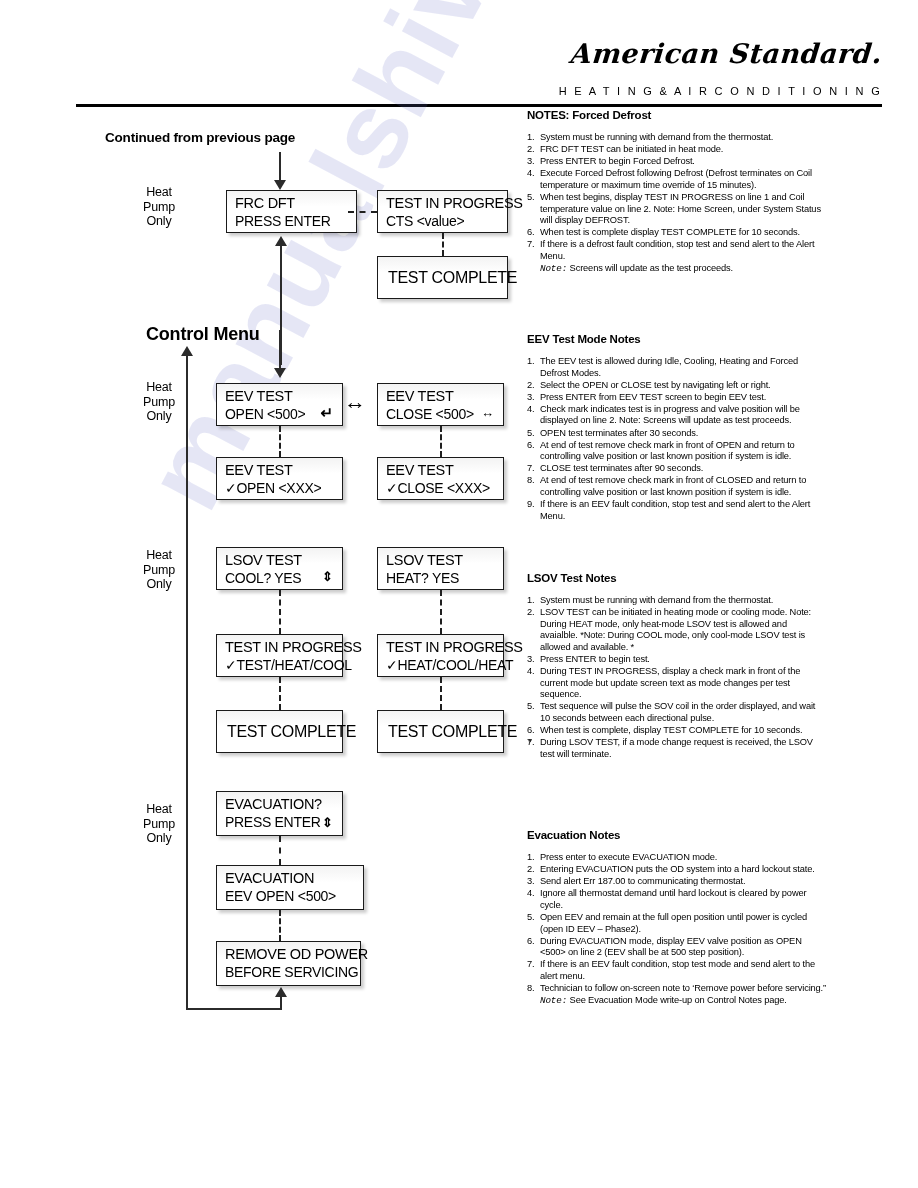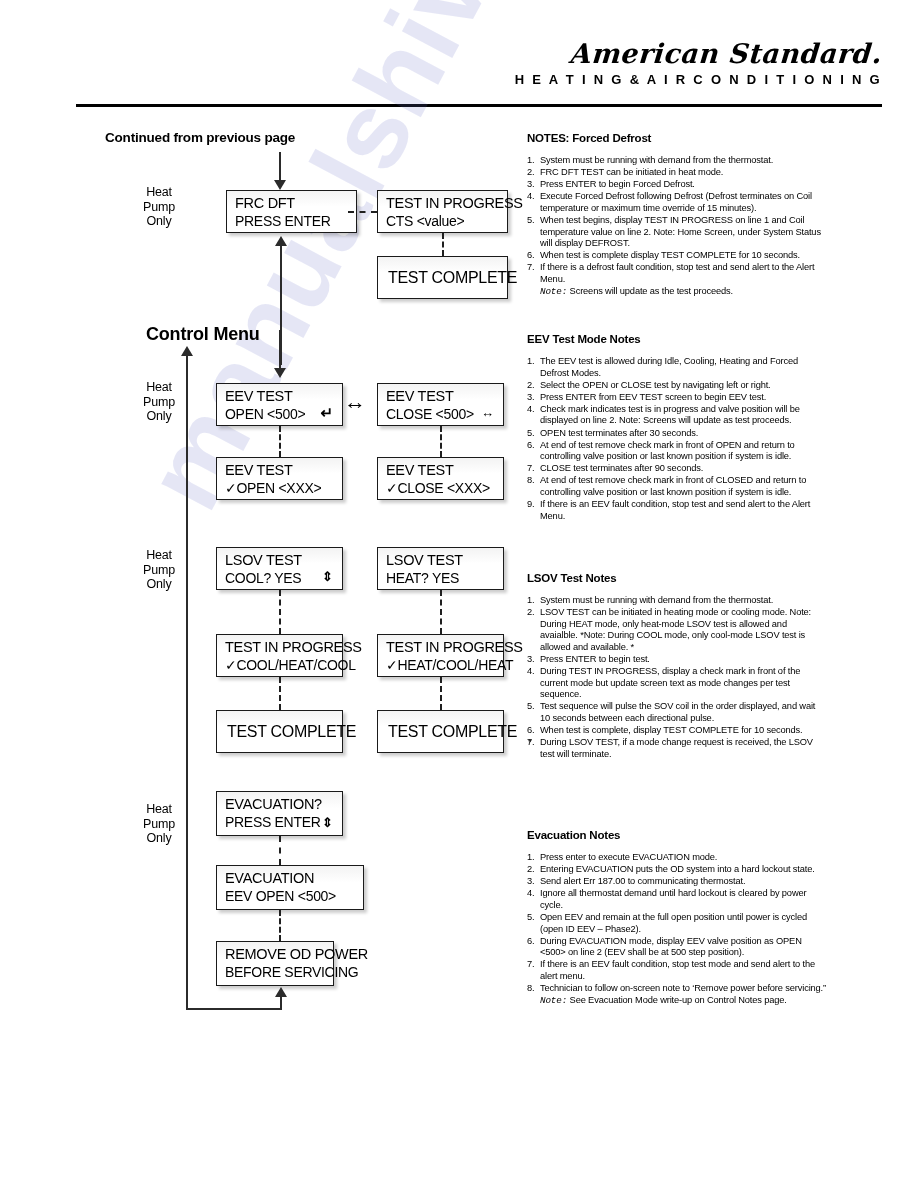--- a/index.html
+++ b/index.html
@@ -18,22 +18,22 @@
     text-align: right;
   }
   .brand-name {
     font-family: "DejaVu Serif", serif;
     font-style: italic; font-weight: bold;
     font-size: 27px; letter-spacing: .5px;
     transform: skewX(-6deg);
     line-height: 1;
   }
   .brand-sub {
-    font-size: 13px; font-weight: bold;
-    letter-spacing: 2.3px; margin-top: 5px;
+    font-size: 11px; font-weight: normal;
+    letter-spacing: 2.3px; margin-top: 18px;
   }
   .hrule {
     position: absolute; left: 76px; top: 104px;
     width: 806px; height: 3px; background: #000;
   }
 
   
   .watermark {
     position: absolute; left: 120px; top: 470px;
     font-size: 108px; font-weight: bold;
@@ -226,21 +226,21 @@
     <div class="box" style="left:377px; top:547px; width:127px; height:43px;">
       <span class="l1">LSOV TEST</span>
       <span class="l2">HEAT? YES</span>
     </div>
 
     <div class="dashv" style="left:279px; top:590px; height:44px;"></div>
     <div class="dashv" style="left:440px; top:590px; height:44px;"></div>
 
     <div class="box" style="left:216px; top:634px; width:127px; height:43px;">
       <span class="l1">TEST IN PROGRESS</span>
-      <span class="l2">✓COOL/HEAT/COOL</span>
+      <span class="l2">✓TEST/HEAT/COOL</span>
     </div>
     <div class="box" style="left:377px; top:634px; width:127px; height:43px;">
       <span class="l1">TEST IN PROGRESS</span>
       <span class="l2">✓HEAT/COOL/HEAT</span>
     </div>
 
     <div class="dashv" style="left:279px; top:677px; height:33px;"></div>
     <div class="dashv" style="left:440px; top:677px; height:33px;"></div>
 
     <div class="box" style="left:216px; top:710px; width:127px; height:43px;">
@@ -264,35 +264,35 @@
 
     <div class="dashv" style="left:279px; top:836px; height:29px;"></div>
 
     <div class="box" style="left:216px; top:865px; width:148px; height:45px;">
       <span class="l1">EVACUATION</span>
       <span class="l2">EEV OPEN &lt;500&gt;</span>
     </div>
 
     <div class="dashv" style="left:279px; top:910px; height:31px;"></div>
 
-    <div class="box" style="left:216px; top:941px; width:118px; height:45px;">
+    <div class="box" style="left:216px; top:941px; width:145px; height:45px;">
       <span class="l1">REMOVE OD POWER</span>
       <span class="l2">BEFORE SERVICING</span>
     </div>
 
     <div class="vline" style="left:280px; top:996px; height:14px;"></div>
     <div class="hline" style="left:187px; top:1008px; width:95px;"></div>
     <div class="vline" style="left:186px; top:1004px; height:6px;"></div>
     <div class="arrowup" style="left:275px; top:987px;"></div>
 
   </div>
 
   <div class="notes">
 
-    <div class="nsec" style="top:132px;">
+    <div class="nsec" style="top:109px;">
       <div class="nhead">NOTES: Forced Defrost</div>
       <ol class="nlist">
         <li><span class="num">1.</span><span>System must be running with demand from the thermostat.</span></li>
         <li><span class="num">2.</span><span>FRC DFT TEST can be initiated in heat mode.</span></li>
         <li><span class="num">3.</span><span>Press ENTER to begin Forced Defrost.</span></li>
         <li><span class="num">4.</span><span>Execute Forced Defrost following Defrost (Defrost terminates on Coil temperature or maximum time override of 15 minutes).</span></li>
         <li><span class="num">5.</span><span>When test begins, display TEST IN PROGRESS on line 1 and Coil temperature value on line 2. Note: Home Screen, under System Status will display DEFROST.</span></li>
         <li><span class="num">6.</span><span>When test is complete display TEST COMPLETE for 10 seconds.</span></li>
         <li><span class="num">7.</span><span>If there is a defrost fault condition, stop test and send alert to the Alert Menu.</span></li>
         <li class="noteline"><em>Note:</em><span> Screens will update as the test proceeds.</span></li>

